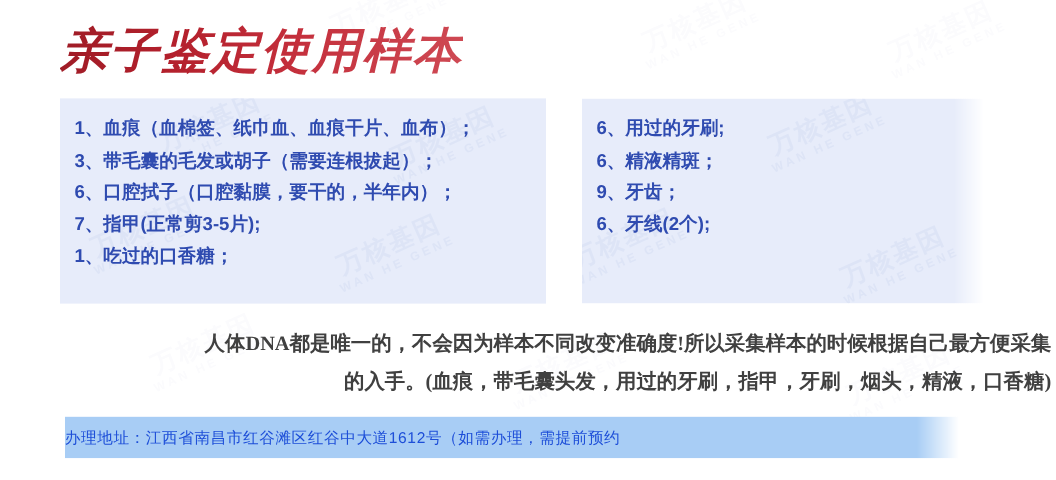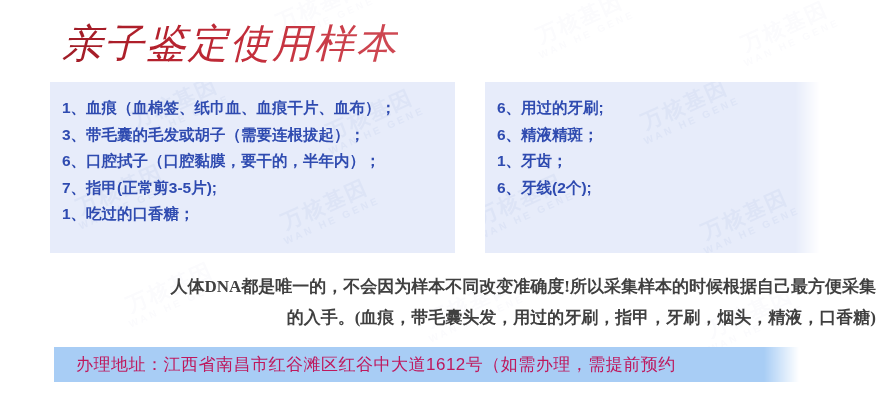--- a/index.html
+++ b/index.html
@@ -45,24 +45,24 @@
     letter-spacing: 3px;
   }
   
   .wm-page .wm-cn, .wm-page .wm-en { color: #fbfbfd; }
   
   .wm-panel .wm-cn, .wm-panel .wm-en { color: #dde4f6; }
 
   
   .title {
     position: absolute;
-    left: 62px;
+    left: 50px;
     top: 17px;
     font-size: 40px;
-    font-weight: 400;
+    font-weight: 700;
     font-style: italic;
     letter-spacing: 2px;
     line-height: 52px;
     background: linear-gradient(100deg, #9e1c26 0%, #b3202c 28%, #c42f3c 58%, #cf4a54 100%);
     -webkit-background-clip: text;
     background-clip: text;
     color: transparent;
     -webkit-text-fill-color: transparent;
     white-space: nowrap;
     z-index: 3;
@@ -122,24 +122,23 @@
     top: 347px;
     width: 745px;
     height: 35px;
     background: #a8cdf5;
     z-index: 3;
     overflow: hidden;
     -webkit-mask-image: linear-gradient(to right, #000 0, #000 710px, transparent 745px);
     mask-image: linear-gradient(to right, #000 0, #000 710px, transparent 745px);
   }
   .addr-text {
-    color: #be185d;
-    font-size: 17px;
+    color: #1d4ed8;
+    font-size: 13px;
     line-height: 35px;
-    padding-left: 22px;
     white-space: nowrap;
     letter-spacing: 0.5px;
   }
 </style>
 </head>
 <body>
 
 <div class="wm-layer wm-page">
   <div class="wm" style="left:270px; top:-8px;">
     <span class="wm-cn">万核基因</span>
@@ -208,21 +207,21 @@
       <span class="wm-en">WAN HE GENE</span>
     </div>
     <div class="wm" style="left:210px; top:120px;">
       <span class="wm-cn">万核基因</span>
       <span class="wm-en">WAN HE GENE</span>
     </div>
   </div>
   <div class="panel-inner">
     <div class="sample-item">6、用过的牙刷;</div>
     <div class="sample-item">6、精液精斑；</div>
-    <div class="sample-item">1、牙齿；</div>
+    <div class="sample-item">9、牙齿；</div>
     <div class="sample-item">6、牙线(2个);</div>
   </div>
 </div>
 
 <div class="note">
   <div class="note-line">人体DNA都是唯一的，不会因为样本不同改变准确度!所以采集样本的时候根据自己最方便采集</div>
   <div class="note-line">的入手。(血痕，带毛囊头发，用过的牙刷，指甲，牙刷，烟头，精液，口香糖)</div>
 </div>
 
 <div class="addr-bar">

